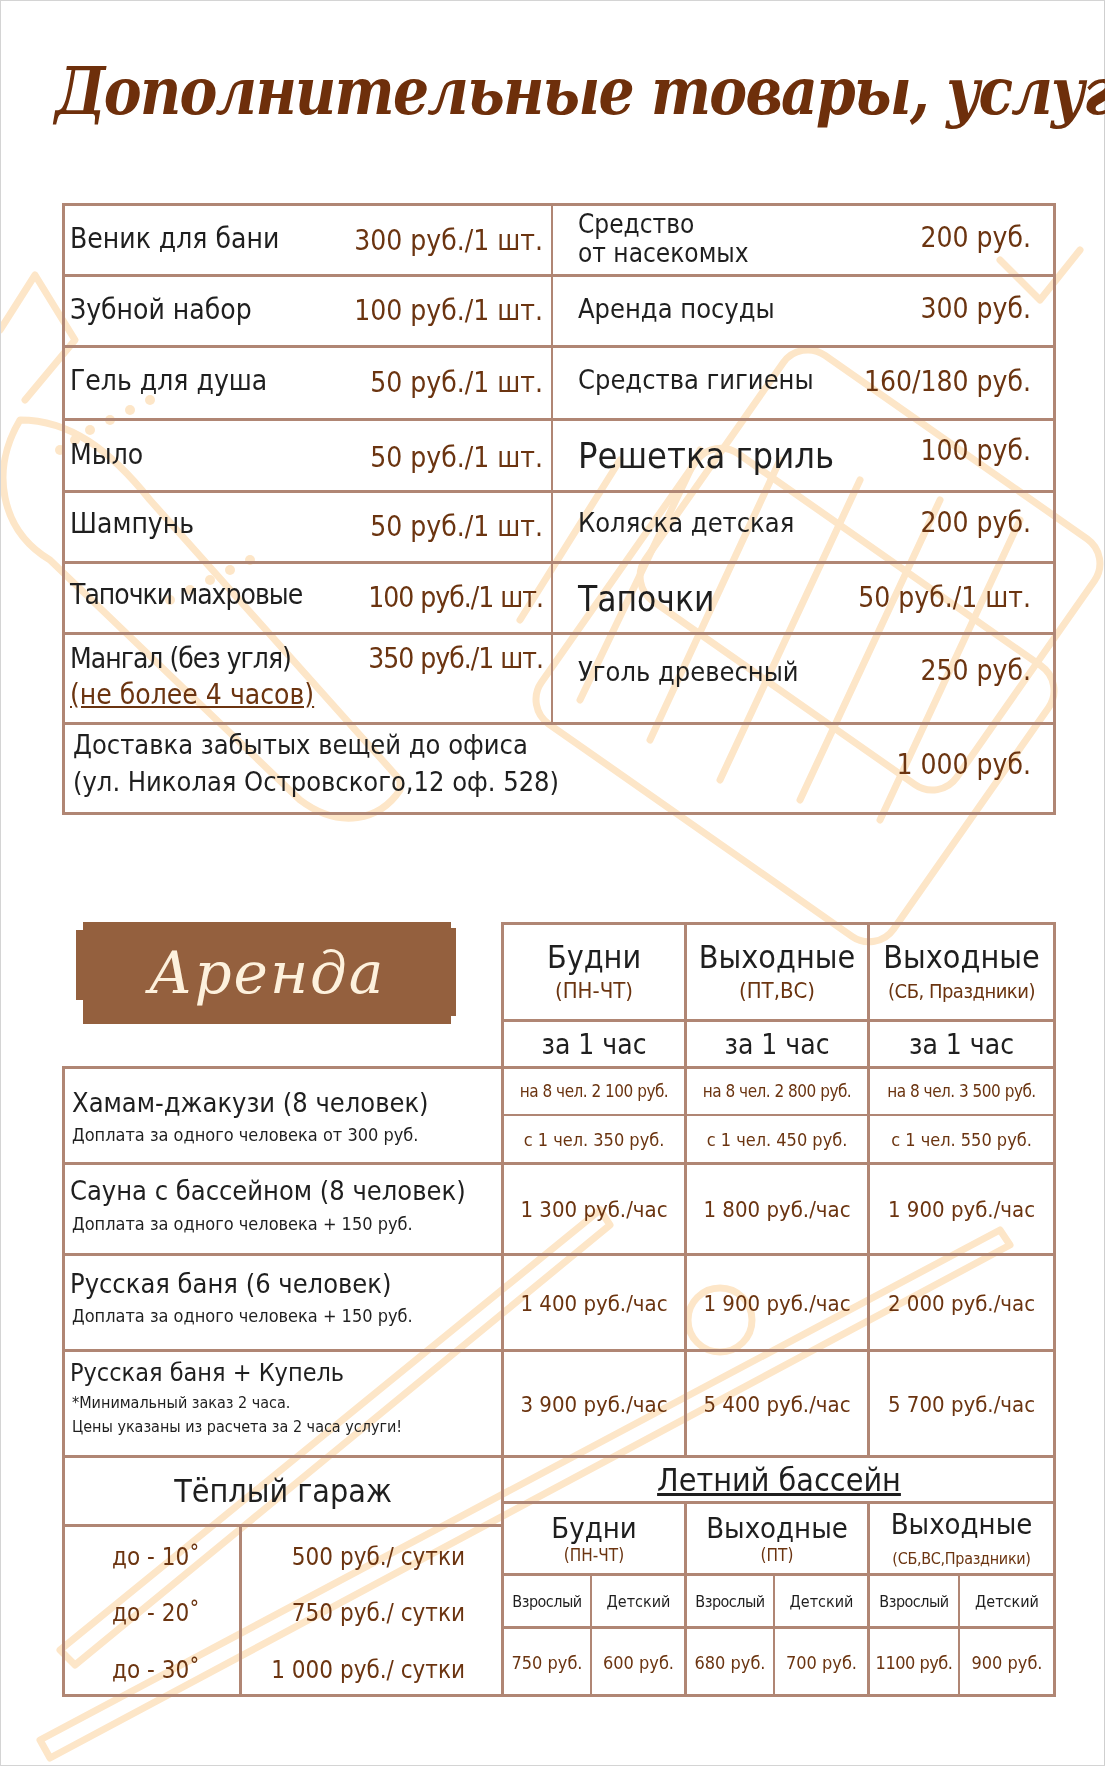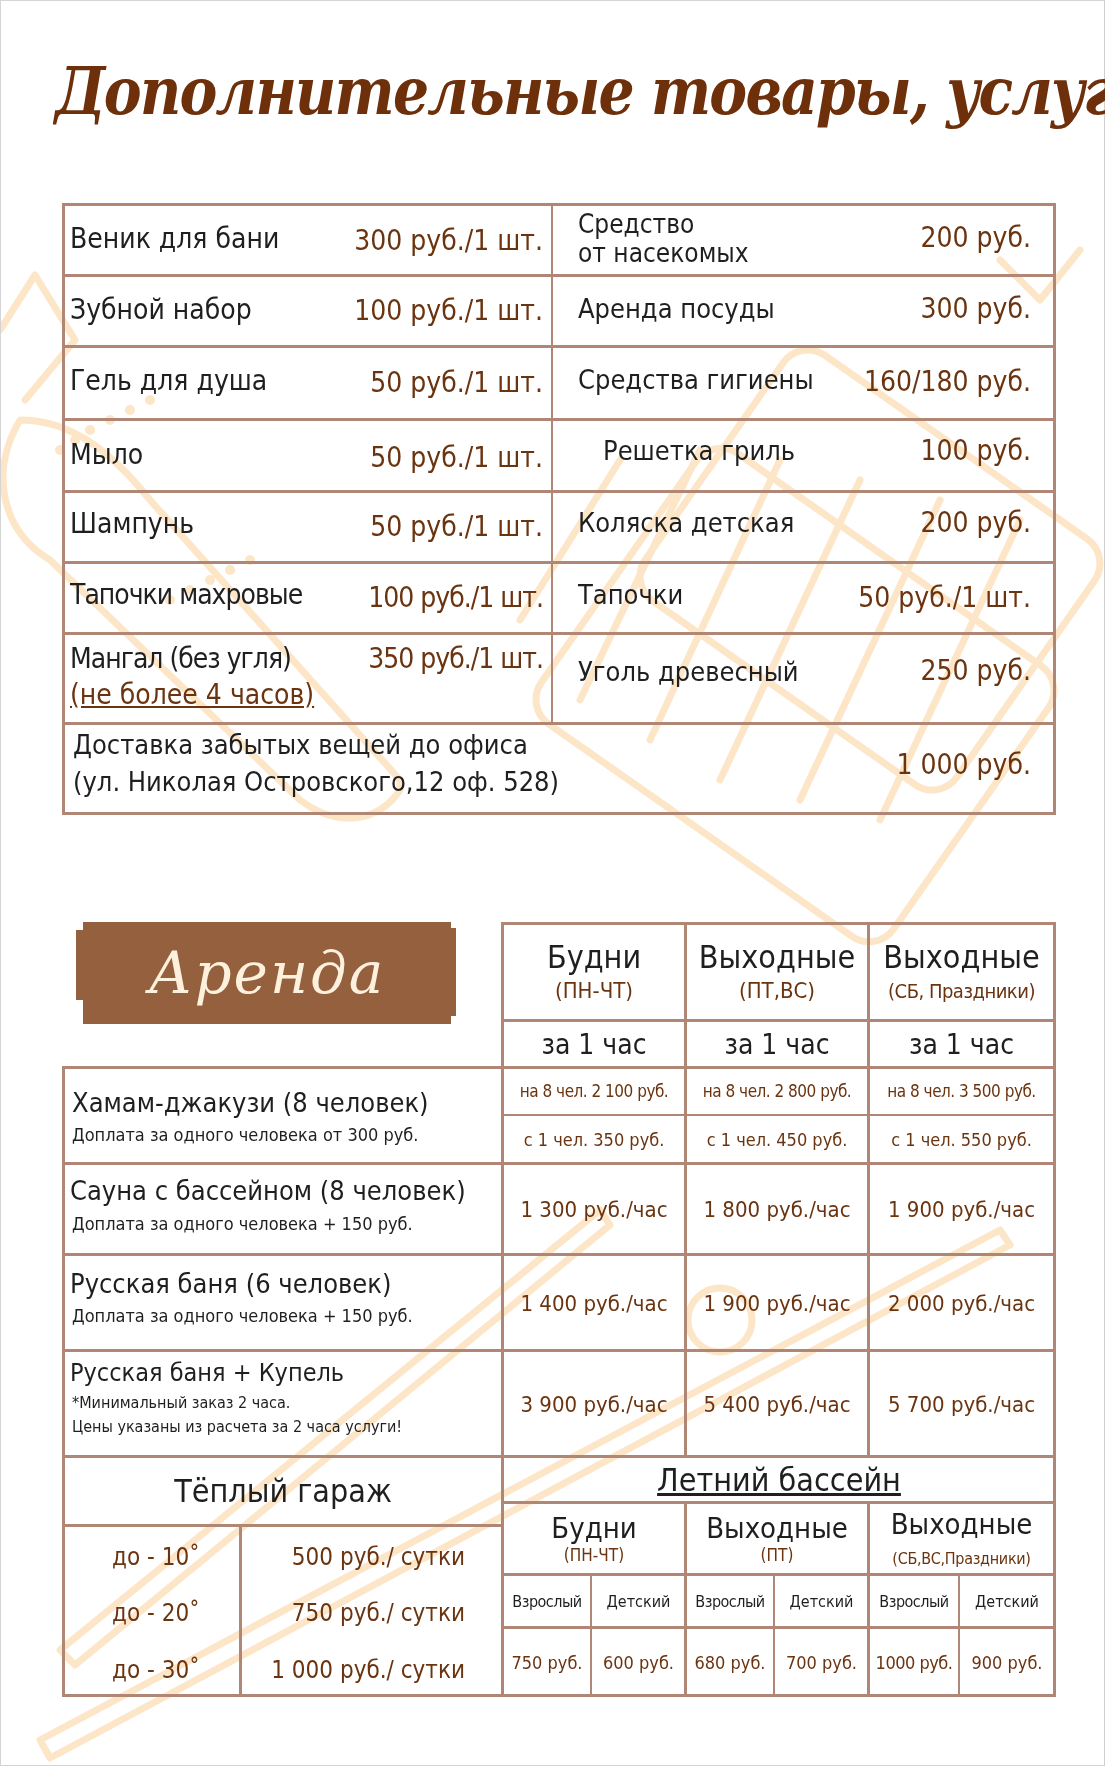--- a/index.html
+++ b/index.html
@@ -110,29 +110,29 @@
   </div>
   <div>
     <span class="t dark" style="left:578px;top:293px;font-size:27px;">Аренда посуды</span>
     <span class="t brown f28" style="right:74px;top:292px;">300 руб.</span>
   </div>
   <div>
     <span class="t dark" style="left:578px;top:364px;font-size:27px;">Средства гигиены</span>
     <span class="t brown f28" style="right:74px;top:365px;">160/180 руб.</span>
   </div>
   <div>
-    <span class="t dark" style="left:578px;top:435px;font-size:27px;margin-left:25px;">Решетка гриль</span>
+    <span class="t dark" style="left:578px;top:435px;font-size:36px;">Решетка гриль</span>
     <span class="t brown f28" style="right:74px;top:434px;margin-left:14px;">100 руб.</span>
   </div>
   <div>
     <span class="t dark" style="left:578px;top:507px;font-size:27px;">Коляска детская</span>
     <span class="t brown f28" style="right:74px;top:506px;">200 руб.</span>
   </div>
   <div>
-    <span class="t dark" style="left:578px;top:579px;font-size:27px;">Тапочки</span>
+    <span class="t dark" style="left:578px;top:579px;font-size:35px;">Тапочки</span>
     <span class="t brown f28" style="right:74px;top:581px;">50 руб./1 шт.</span>
   </div>
   <div>
     <span class="t dark" style="left:578px;top:656px;font-size:27px;">Уголь древесный</span>
     <span class="t brown f28" style="right:74px;top:654px;">250 руб.</span>
   </div>
 
   <div>
     <span class="t dark" style="left:73px;top:729px;font-size:27px;">Доставка забытых вещей до офиса</span>
     <span class="t dark" style="left:73px;top:766px;font-size:27px;">(ул. Николая Островского,12 оф. 528)</span>
@@ -260,15 +260,15 @@
   <div class="cell dark" style="left:592px;top:1576px;width:93px;height:51px;font-size:16px;">Детский</div>
   <div class="cell dark" style="left:686px;top:1576px;width:88px;height:51px;font-size:16px;letter-spacing:-0.5px;">Взрослый</div>
   <div class="cell dark" style="left:775px;top:1576px;width:93px;height:51px;font-size:16px;">Детский</div>
   <div class="cell dark" style="left:869px;top:1576px;width:90px;height:51px;font-size:16px;letter-spacing:-0.5px;">Взрослый</div>
   <div class="cell dark" style="left:960px;top:1576px;width:94px;height:51px;font-size:16px;">Детский</div>
 
   <div class="cell brown" style="left:503px;top:1629px;width:88px;height:66px;font-size:18px;">750 руб.</div>
   <div class="cell brown" style="left:592px;top:1629px;width:93px;height:66px;font-size:18px;">600 руб.</div>
   <div class="cell brown" style="left:686px;top:1629px;width:88px;height:66px;font-size:18px;">680 руб.</div>
   <div class="cell brown" style="left:775px;top:1629px;width:93px;height:66px;font-size:18px;">700 руб.</div>
-  <div class="cell brown" style="left:869px;top:1629px;width:90px;height:66px;font-size:18px;letter-spacing:-0.5px;">1000 руб.</div>
+  <div class="cell brown" style="left:869px;top:1629px;width:90px;height:66px;font-size:18px;letter-spacing:-0.5px;">1100 руб.</div>
   <div class="cell brown" style="left:960px;top:1629px;width:94px;height:66px;font-size:18px;">900 руб.</div>
 </div>
 
 </body></html>

